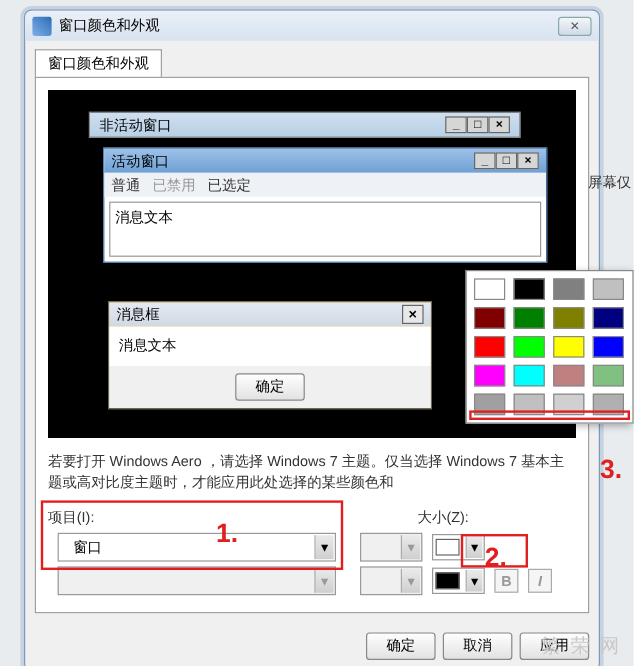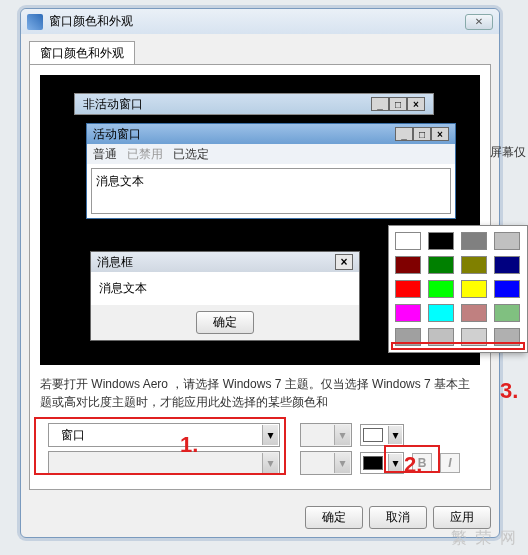--- a/index.html
+++ b/index.html
@@ -113,20 +113,25 @@
         <div class="mfoot">
           <button class="btn">确定</button>
         </div>
       </div>
     </div>
 
     <div class="desc">若要打开 Windows Aero ，请选择 Windows 7 主题。仅当选择 Windows 7 基本主题或高对比度主题时，才能应用此处选择的某些颜色和</div>
 
     <div style="position:relative;">
       <div class="row">
+        <span class="lbl">项目(I):</span>
+        <span style="width:232px"></span>
+        <span class="lbl" style="width:50px">大小(Z):</span>
+      </div>
+      <div class="row">
         <span class="lbl"></span>
         <div class="combo" style="margin-left:-60px;width:232px">
           <span>窗口</span>
           <div class="dd">▾</div>
         </div>
         <span style="width:4px"></span>
         <div class="combo sm dis">
           <span></span>
           <div class="dd">▾</div>
         </div>

